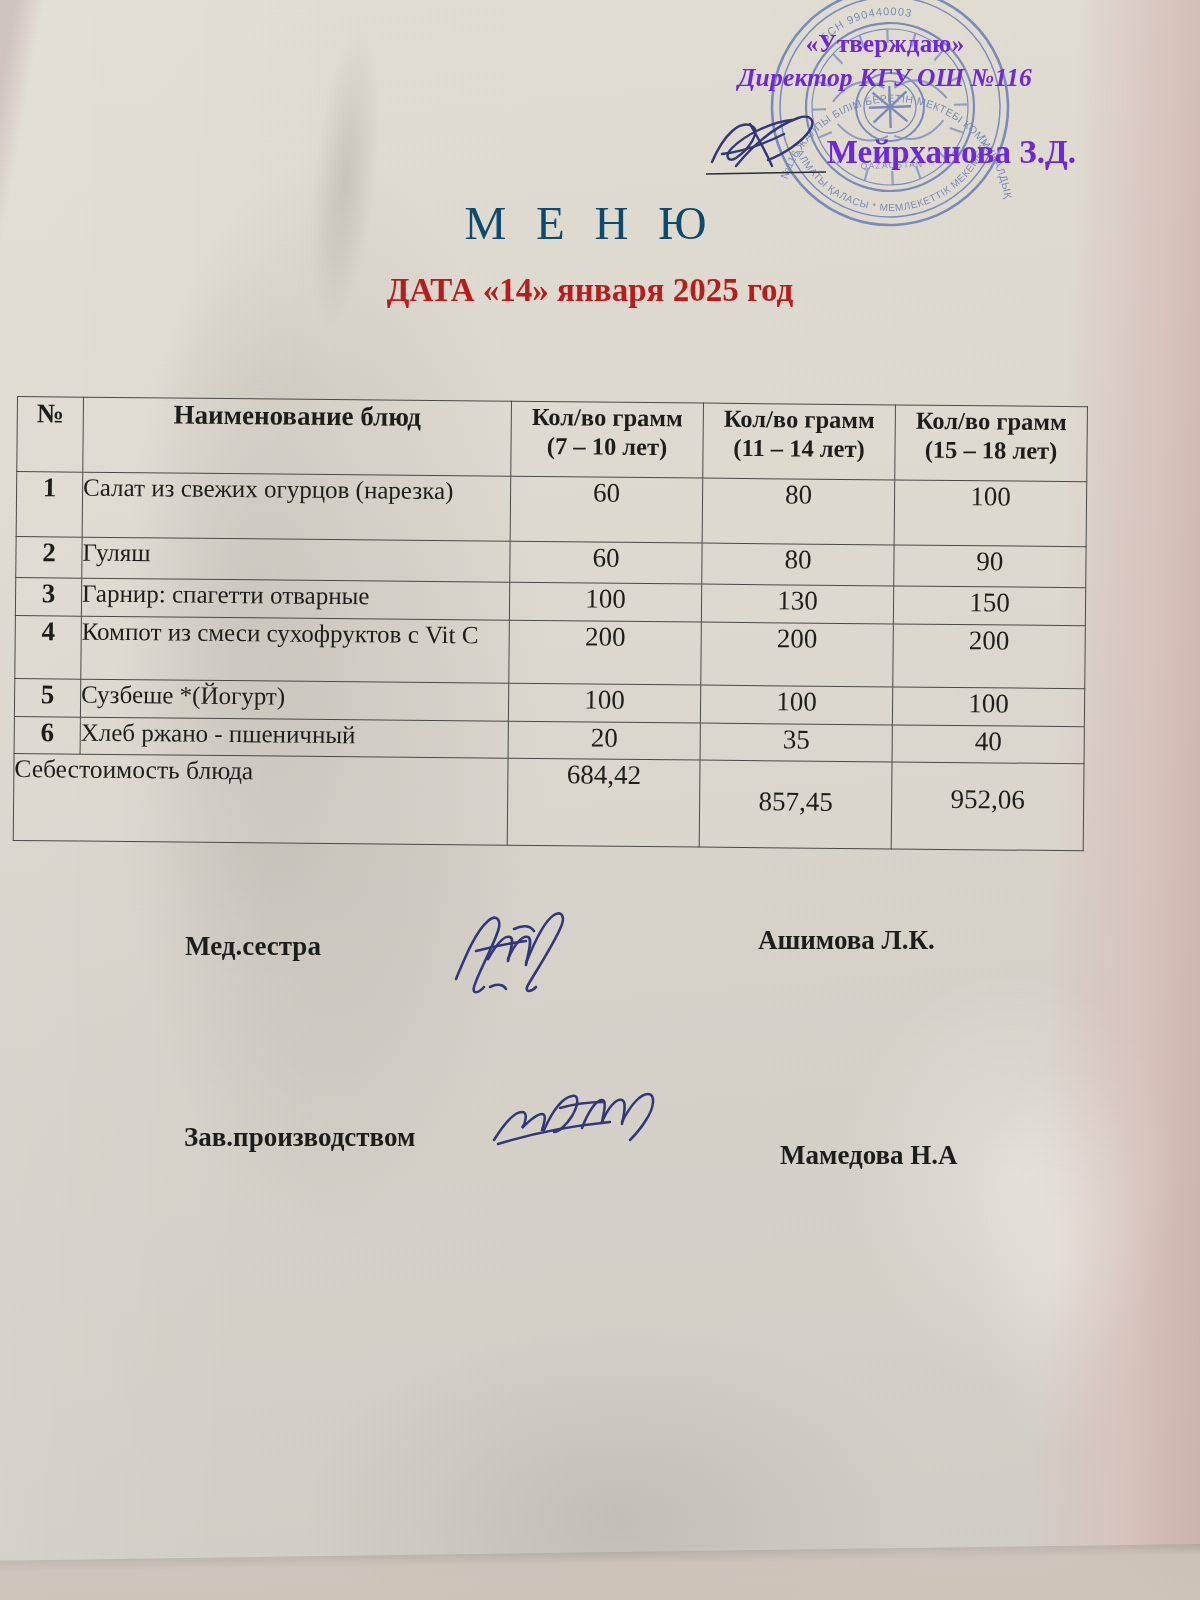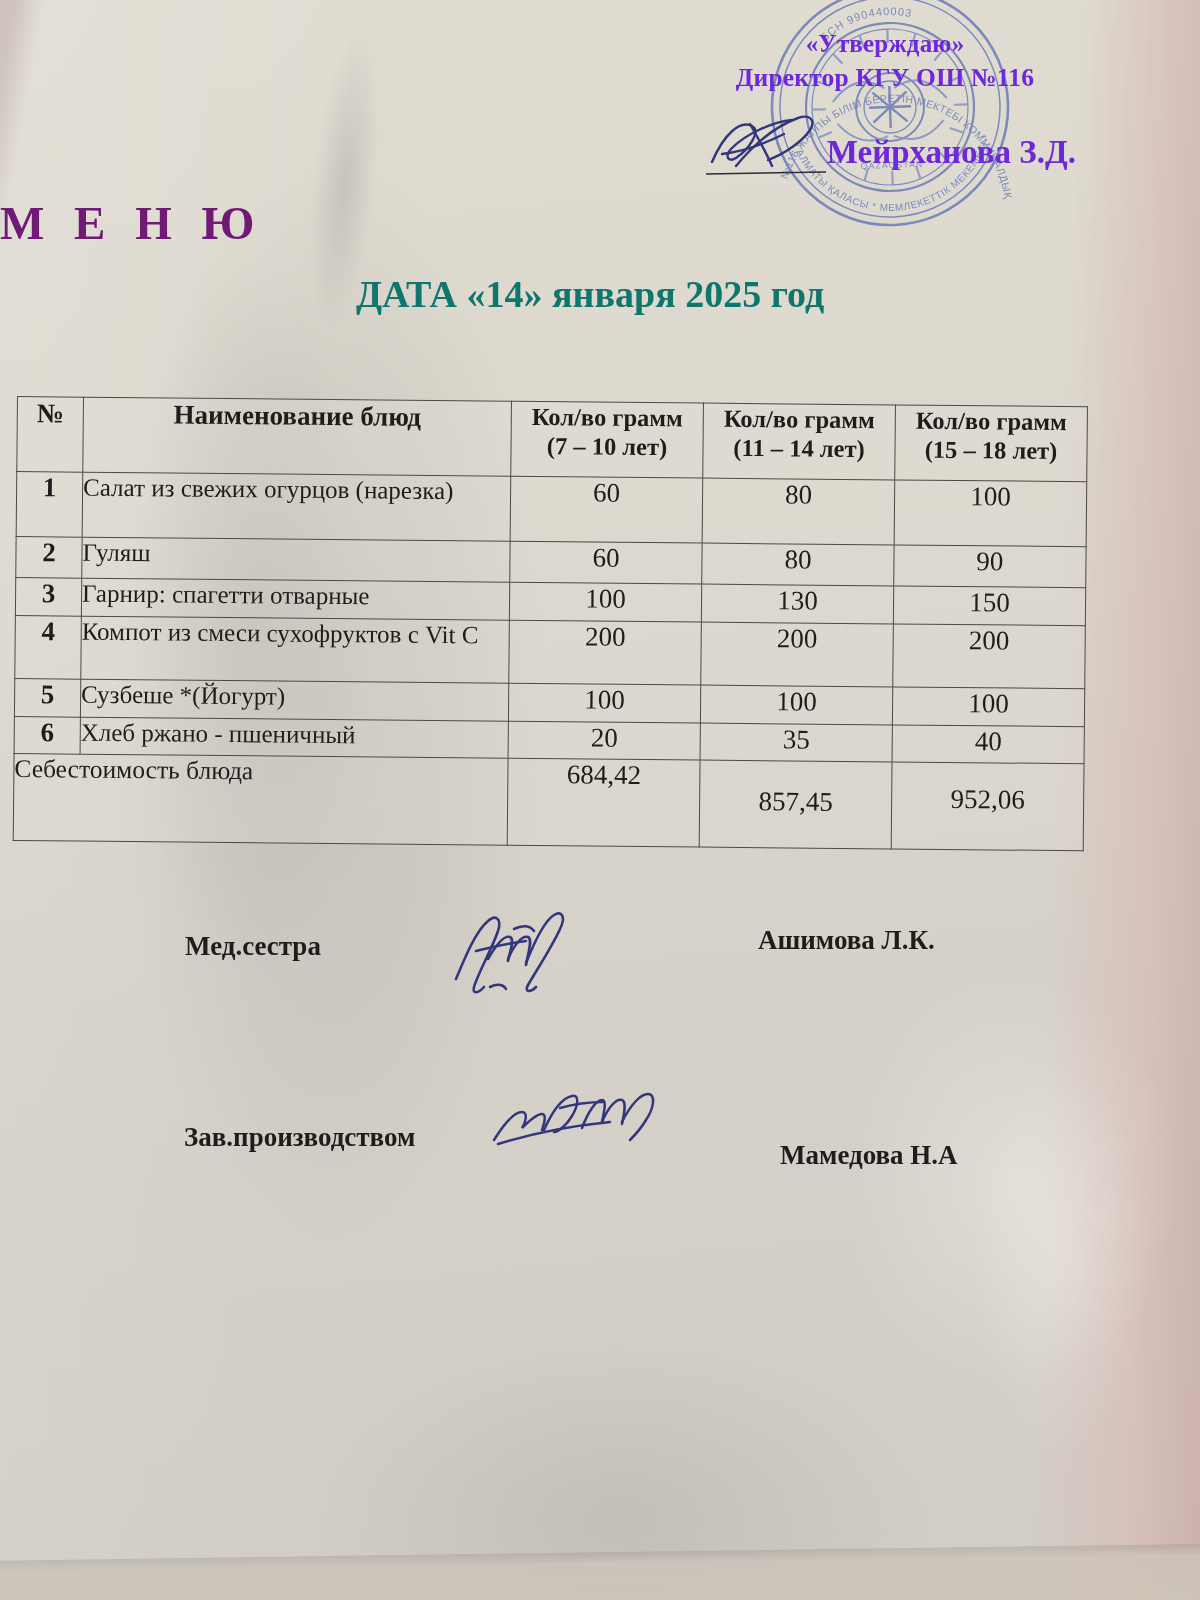--- a/index.html
+++ b/index.html
@@ -73,21 +73,21 @@
     color: #6d28d9;
     z-index: 6;
   }
   .approval .ln {
     font-weight: bold;
     font-size: 25px;
     letter-spacing: 0.2px;
     line-height: 1.30;
     white-space: nowrap;
   }
-  .approval .ln.director { font-size: 25.5px; }
+  .approval .ln.director { font-size: 25.5px; font-style: italic; }
   .approval .name-row {
     position: relative;
     margin-top: 40px;
     height: 44px;
   }
   .approval .dir-name {
     position: absolute;
     right: 4px;
     top: 0;
     font-weight: bold;
@@ -117,34 +117,35 @@
     height: 80px;
     z-index: 7;
     pointer-events: none;
   }
 
   
   .doc-title {
     position: absolute;
     left: 0; top: 196px;
     width: 1180px;
-    font-weight: bold;
+    text-align: center;
+    font-weight: normal;
     font-size: 47px;
     letter-spacing: 9px;
-    color: #701a75;
+    color: #0c4a6e;
     z-index: 6;
   }
   .doc-date {
     position: absolute;
     left: 0; top: 272px;
     width: 1180px;
     text-align: center;
     font-weight: bold;
-    font-size: 38px;
-    color: #0f766e;
+    font-size: 33px;
+    color: #b91c1c;
     z-index: 6;
   }
 
   
   .table-wrap {
     position: absolute;
     left: 17px;
     top: 396px;
     width: 1070px;
     z-index: 5;

